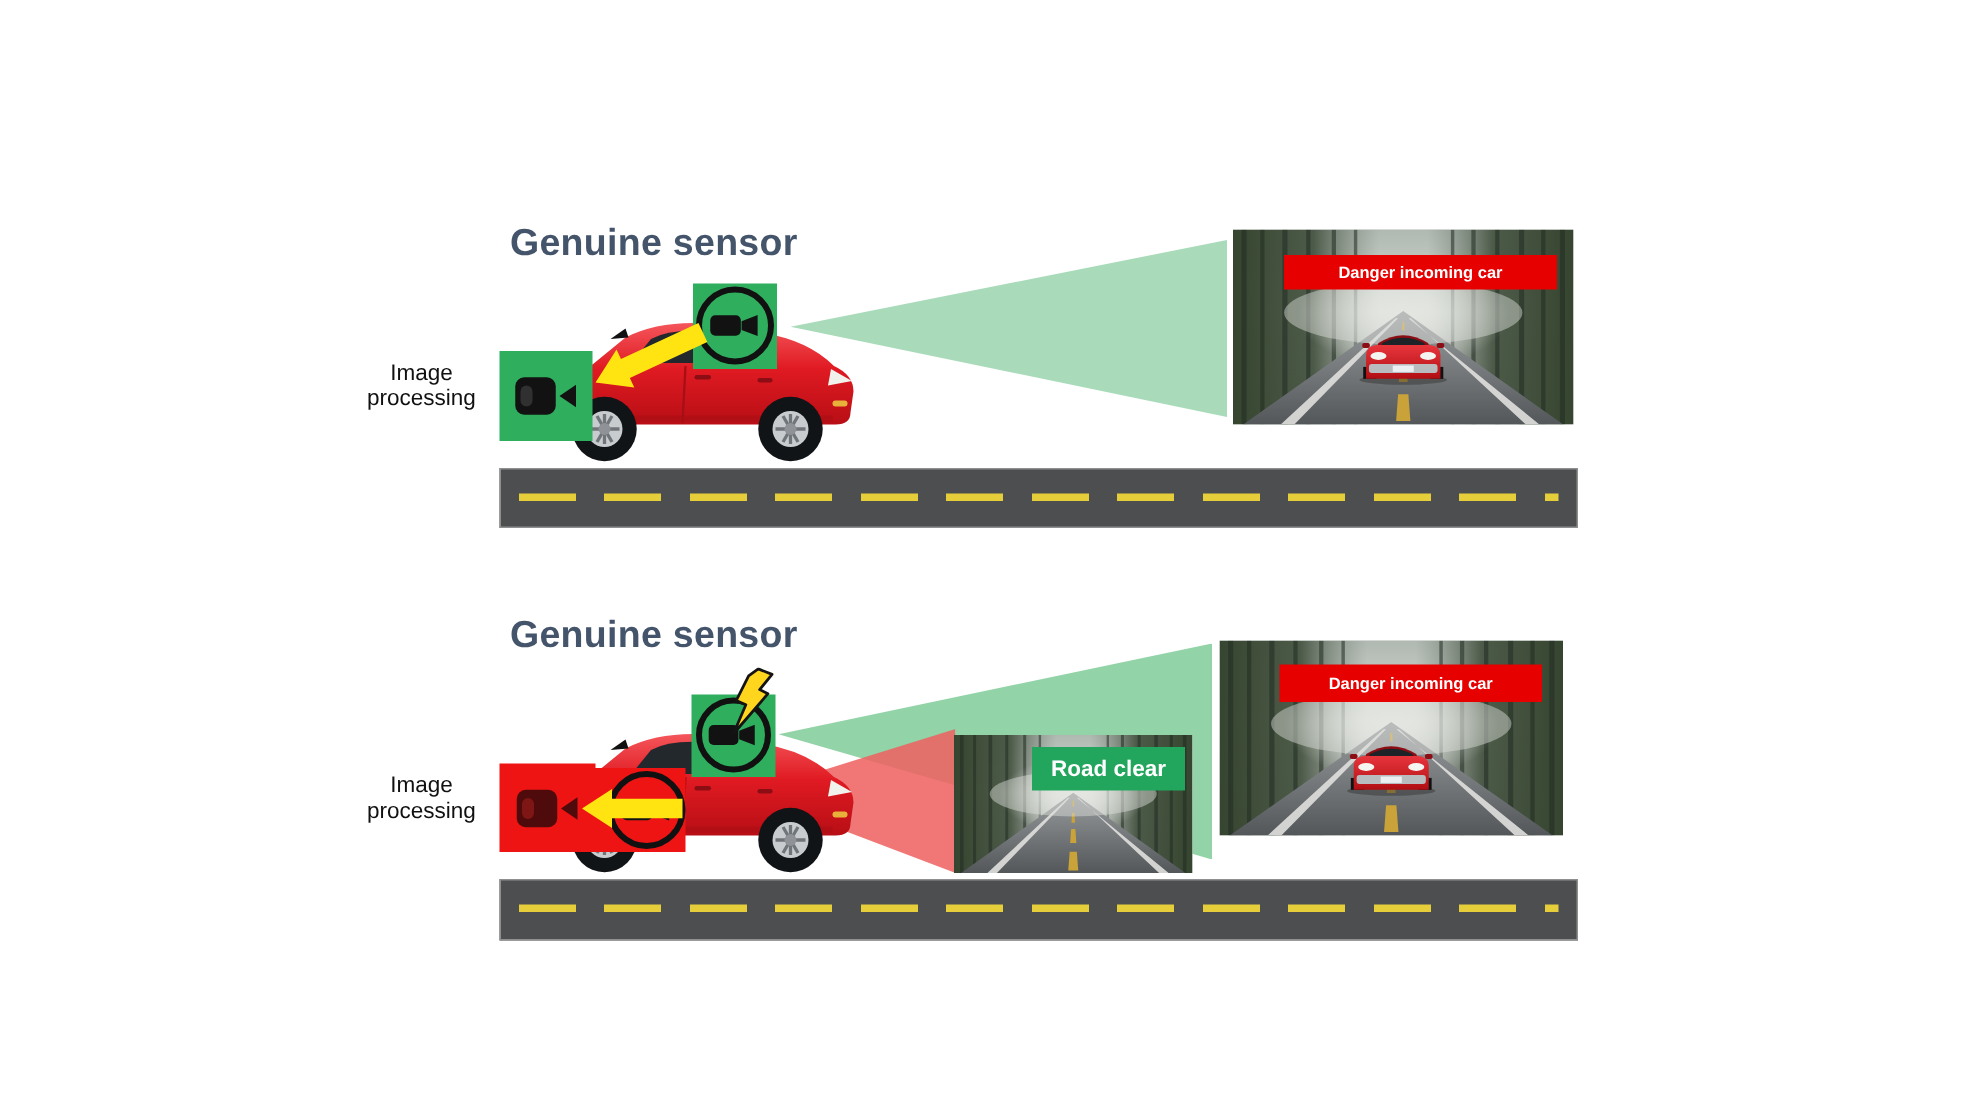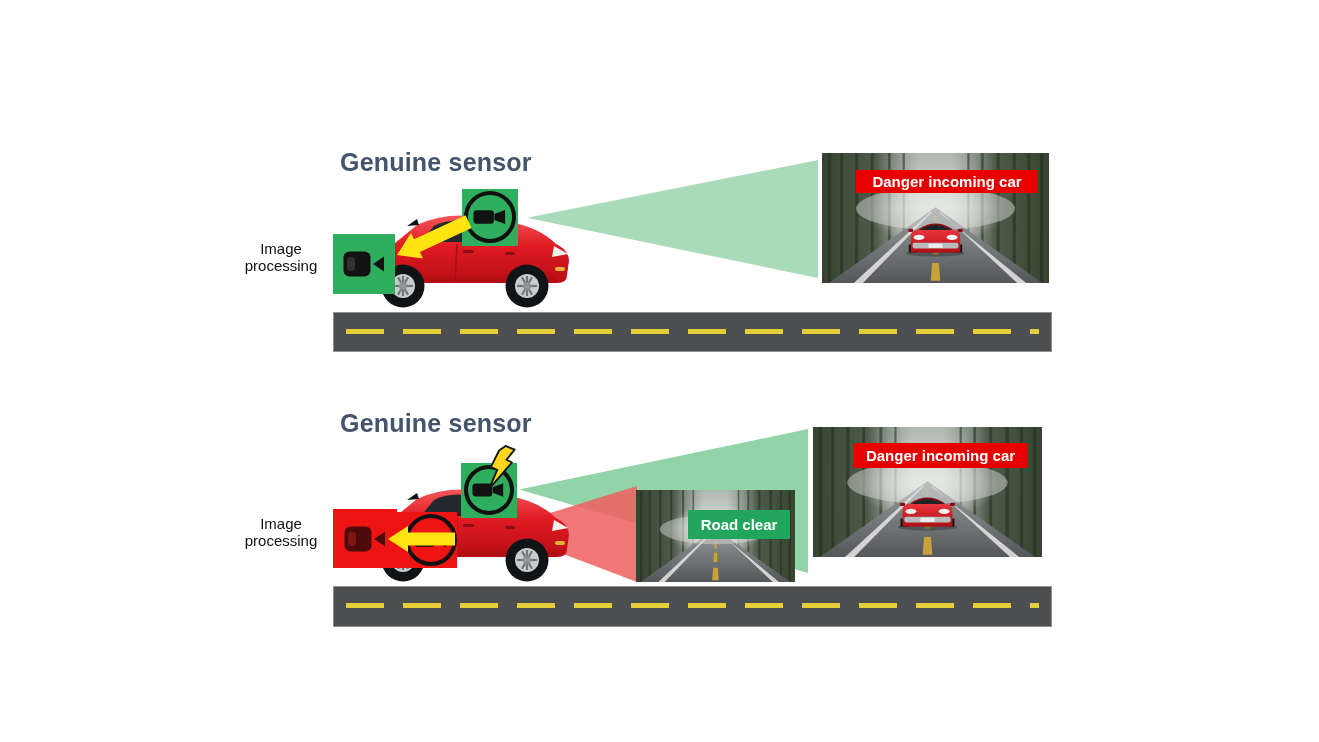--- a/index.html
+++ b/index.html
@@ -31,21 +31,21 @@
   .proc-box.red{background:var(--color-boxRed,#EE1414);}
   .car-svg{position:absolute;z-index:3;}
   .arrow-svg{position:absolute;z-index:6;}
   .bolt-svg{position:absolute;z-index:5;}
   .scene{position:absolute;z-index:2;overflow:hidden;background:#b7beb8;}
   .scene-art{position:absolute;left:0;top:0;width:100%;height:100%;}
   .banner{
     position:absolute;display:flex;align-items:center;justify-content:center;
     font-weight:bold;color:#fff;white-space:nowrap;z-index:3;
   }
-  .banner.red{background:var(--color-bannerRed,#E60000);font-size:15px;}
+  .banner.red{background:var(--color-bannerRed,#E60000);font-size:11px;}
   .banner.green{background:var(--color-bannerGreen,#22A55C);font-size:15px;}
   .road{
     position:absolute;background:var(--color-roadGray,#4C4E50);
     border:1px solid #8F8F8F;box-sizing:border-box;z-index:2;
   }
   .road .dashes{
     position:absolute;left:12px;right:12px;top:16px;height:5px;
     background:repeating-linear-gradient(90deg,
       var(--color-dashYellow,#E6CE3A) 0px, var(--color-dashYellow,#E6CE3A) 38px,
       transparent 38px, transparent 57px);
@@ -330,21 +330,21 @@
         <polygon points="95.5,50 97,50 36,110 28,110" fill="#E0E0DE" opacity="0.9"></polygon>
         <polygon points="103,50 104.5,50 172,110 180,110" fill="#E0E0DE" opacity="0.9"></polygon>
         <g fill="#C9A23A">
           <polygon points="99.5,52 100.5,52 100.8,57 99.2,57"></polygon>
           <polygon points="99,62 101,62 101.5,70 98.5,70"></polygon>
           <polygon points="98.2,75 101.8,75 102.6,86 97.4,86"></polygon>
           <polygon points="97,93 103,93 104.2,108 95.8,108"></polygon>
         </g>
         <ellipse cx="100" cy="47" rx="70" ry="18" fill="#DFE3DE" opacity="0.45"></ellipse>
       </svg>
-      <div class="banner green" style="left:52px;top:20px;width:102px;height:29px">
+      <div class="banner green" style="left:52px;top:8px;width:102px;height:29px">
         <span>Road clear</span>
       </div>
     </div>
 
     <div class="scene" style="left:813px;top:57px;width:229px;height:130px">
       <svg class="scene-art" viewBox="0 0 200 110" preserveAspectRatio="none">
         <rect width="200" height="110" fill="url(#g-sky)"></rect>
         <rect x="0" y="0" width="86" height="110" fill="url(#g-treeL)"></rect>
         <rect x="114" y="0" width="86" height="110" fill="url(#g-treeR)"></rect>
         <g fill="#222D24" opacity="0.55">

